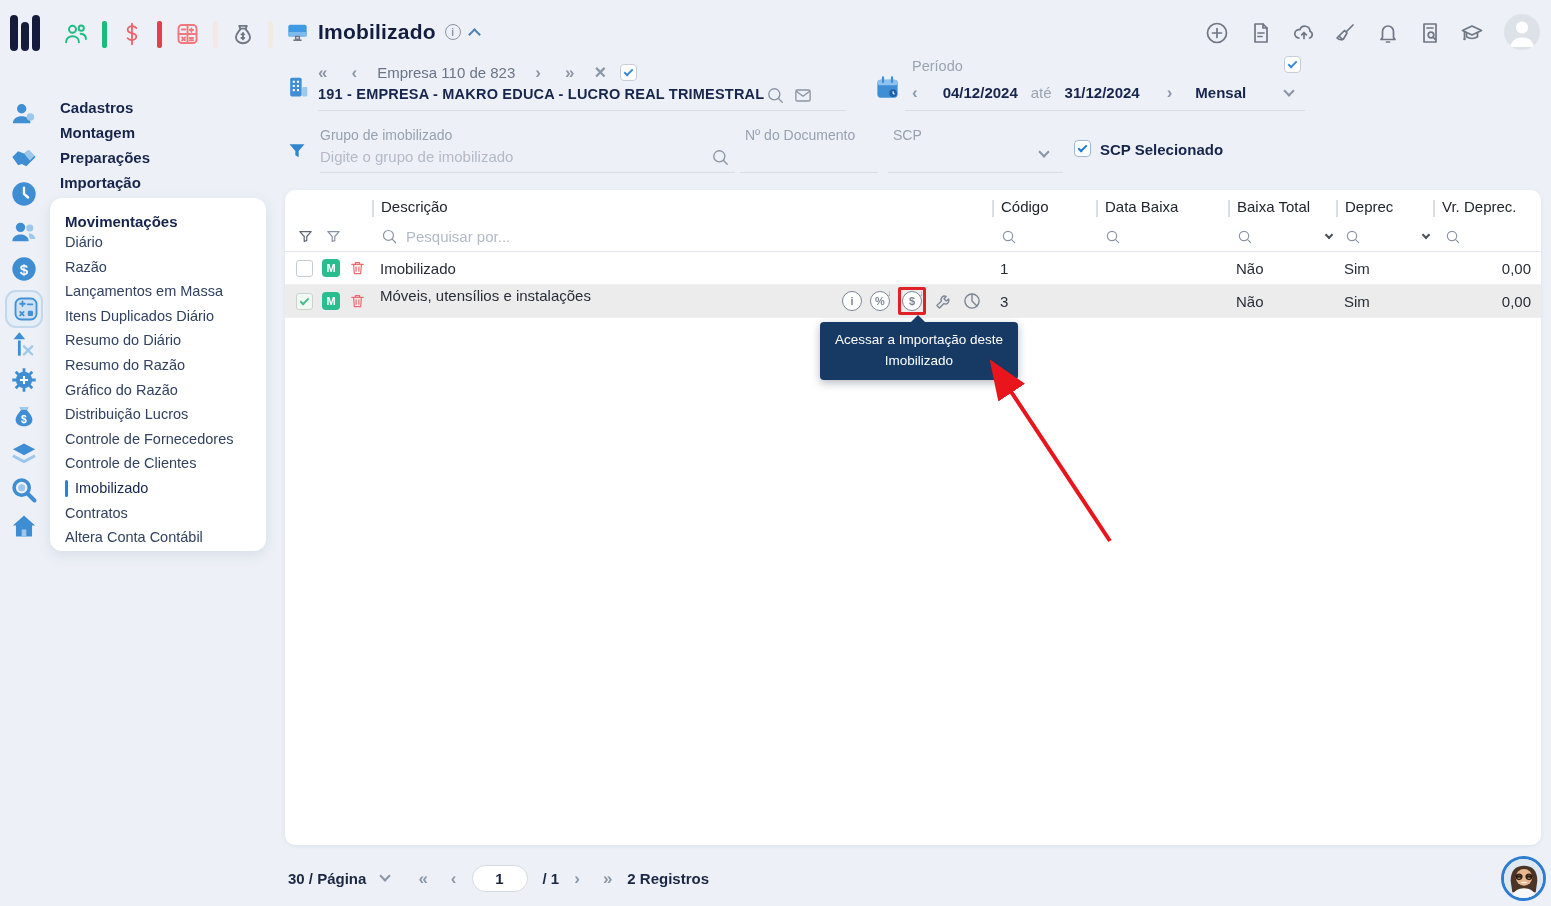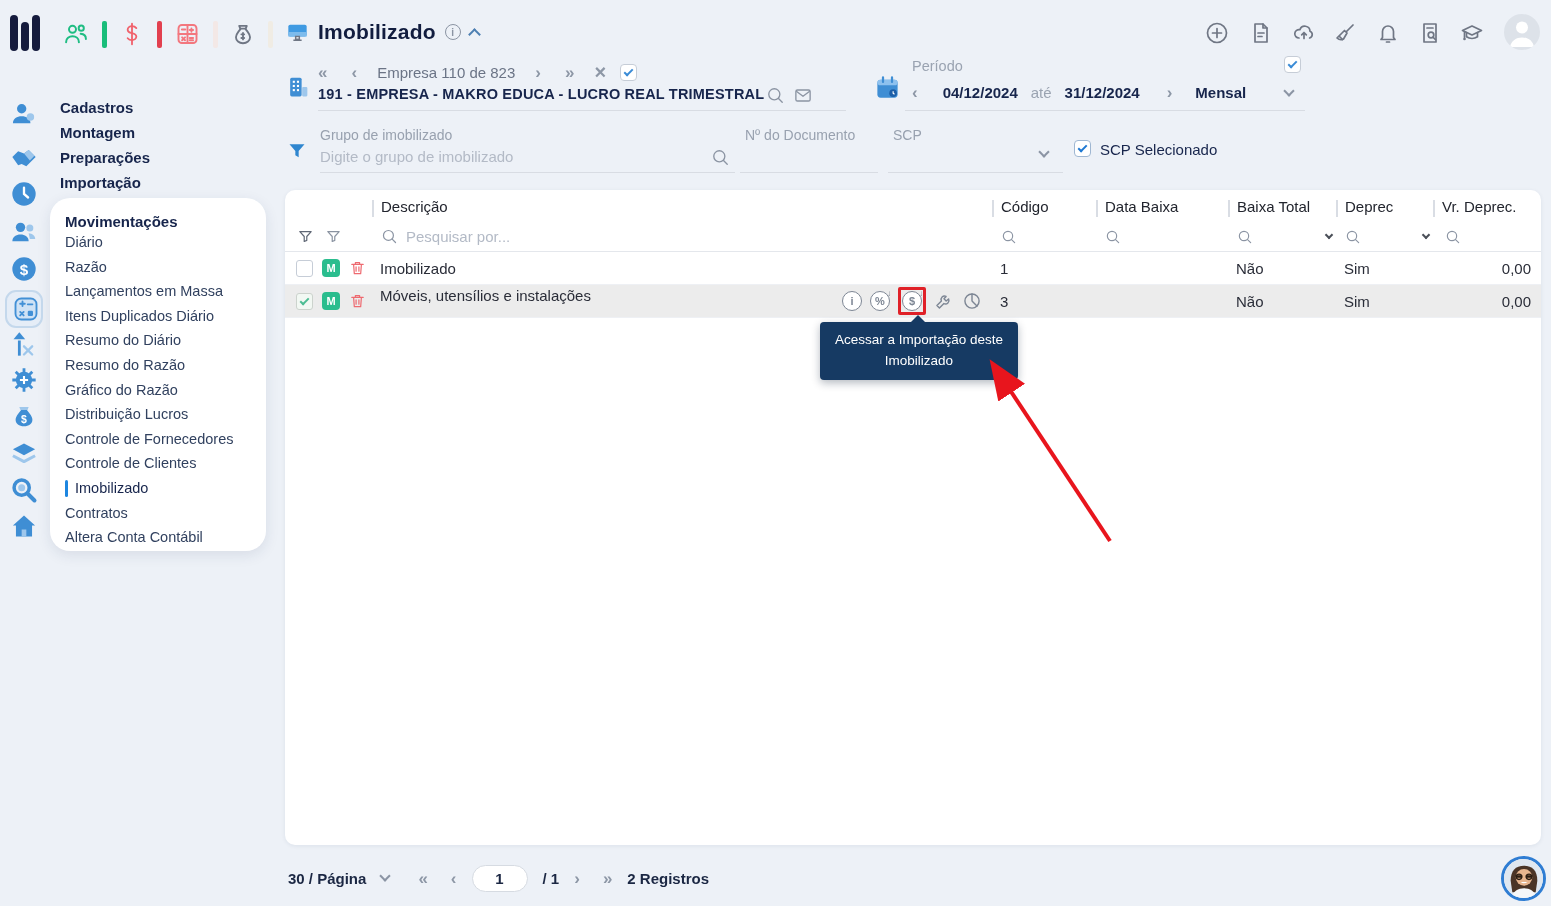--- a/index.html
+++ b/index.html
@@ -32,21 +32,21 @@
   #logo { left:10px; top:15px; }
   .logobar { display:inline-block; width:8px; border-radius:4px; background:#151b3d; margin-right:3px; vertical-align:bottom; }
   .prodbar { width:5px; height:27px; border-radius:2px; }
 
   
   #side-search { left:12px; top:60px; width:260px; height:28px; gap:10px; }
   #side-search .ph { color:#b4bcc9; font-size:16px; flex:1; margin-left:24px; }
   #side-search .q { width:22px; height:22px; border:1.7px solid #8d96a5; border-radius:50%; color:#8d96a5; font-size:13px; font-weight:700; display:flex; align-items:center; justify-content:center; }
   .navlist { left:60px; width:200px; }
   .navlist .item { height:25px; display:flex; align-items:center; font-weight:700; color:#17254c; font-size:15px; }
-  #submenu { left:50px; top:198px; width:216px; height:353px; background:#fff; border-radius:20px;
+  #submenu { left:50px; top:198px; width:216px; height:353px; background:#fff; border-radius:12px;
     box-shadow:0 4px 14px rgba(30,50,90,.10); padding:10px 0 0 15px; }
   #submenu .head { font-weight:700; color:#17254c; font-size:15px; height:26px; display:flex; align-items:center; }
   #submenu .sitem { height:24.6px; display:flex; color:#31415f; font-size:14.5px; }
   #submenu .sitem.active { color:#17254c; }
   #submenu .sitem.active .bar { width:3px; height:17px; background:#1d86e0; border-radius:2px; margin-right:7px; }
 
   
   .rail-ic { position:absolute; left:10px; width:28px; height:28px; color:#3f8ed4; }
   .rail-pill { position:absolute; left:5px; width:38px; height:38px; background:#e5edf7; border:2px solid #c4d8ec; border-radius:11px; }
 
@@ -338,21 +338,21 @@
   <div class="abs" style="left:745px; top:127px; color:#98a1af; font-size:14px">Nº do Documento</div>
   <div class="hr-underline abs" style="left:740px; top:172px; width:138px"></div>
 
   <div class="abs" style="left:893px; top:127px; color:#98a1af; font-size:14px">SCP</div>
   <span class="chev abs" style="left:1040px; top:152px"></span>
   <div class="hr-underline abs" style="left:888px; top:172px; width:175px"></div>
 
   <span class="cb abs" style="left:1074px; top:140px; border-color:#9fb7d2">
       <span class="tick" style="border-color:#1e78d2"></span>
     </span>
-  <div class="abs" style="left:1100px; top:141px; font-weight:400; color:#17254c">SCP Selecionado</div>
+  <div class="abs" style="left:1100px; top:141px; font-weight:700; color:#17254c">SCP Selecionado</div>
 
   <div id="card" class="abs">
 
     <div class="trow thead">
       <div></div>
       <div class="th">Descrição</div>
       <div class="th">Código</div>
       <div class="th">Data Baixa</div>
       <div class="th">Baixa Total</div>
       <div class="th">Deprec</div>

